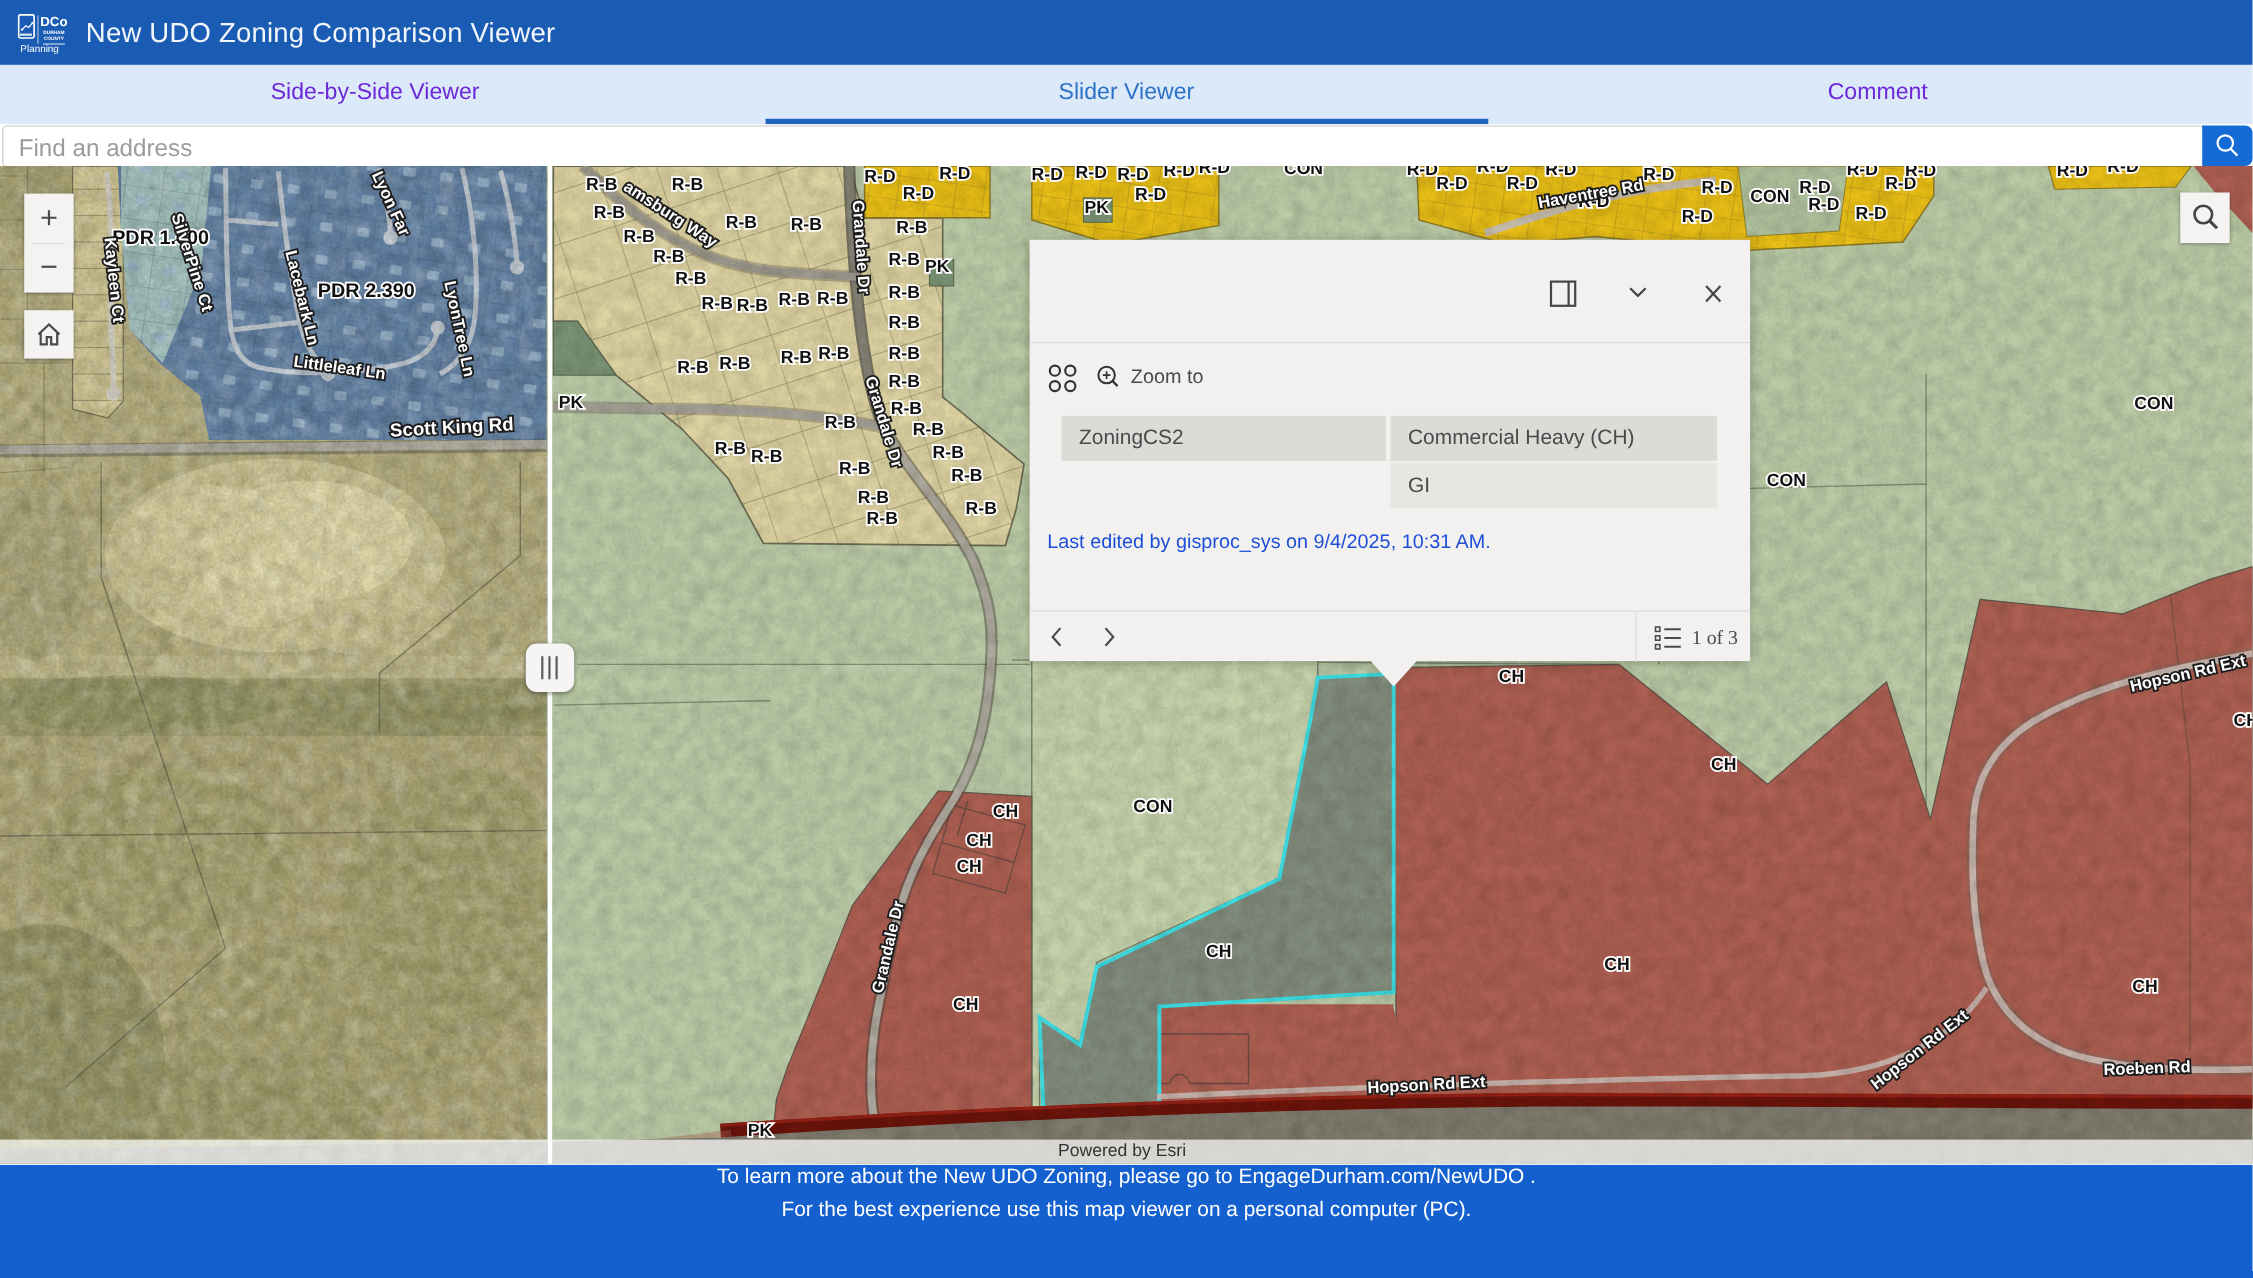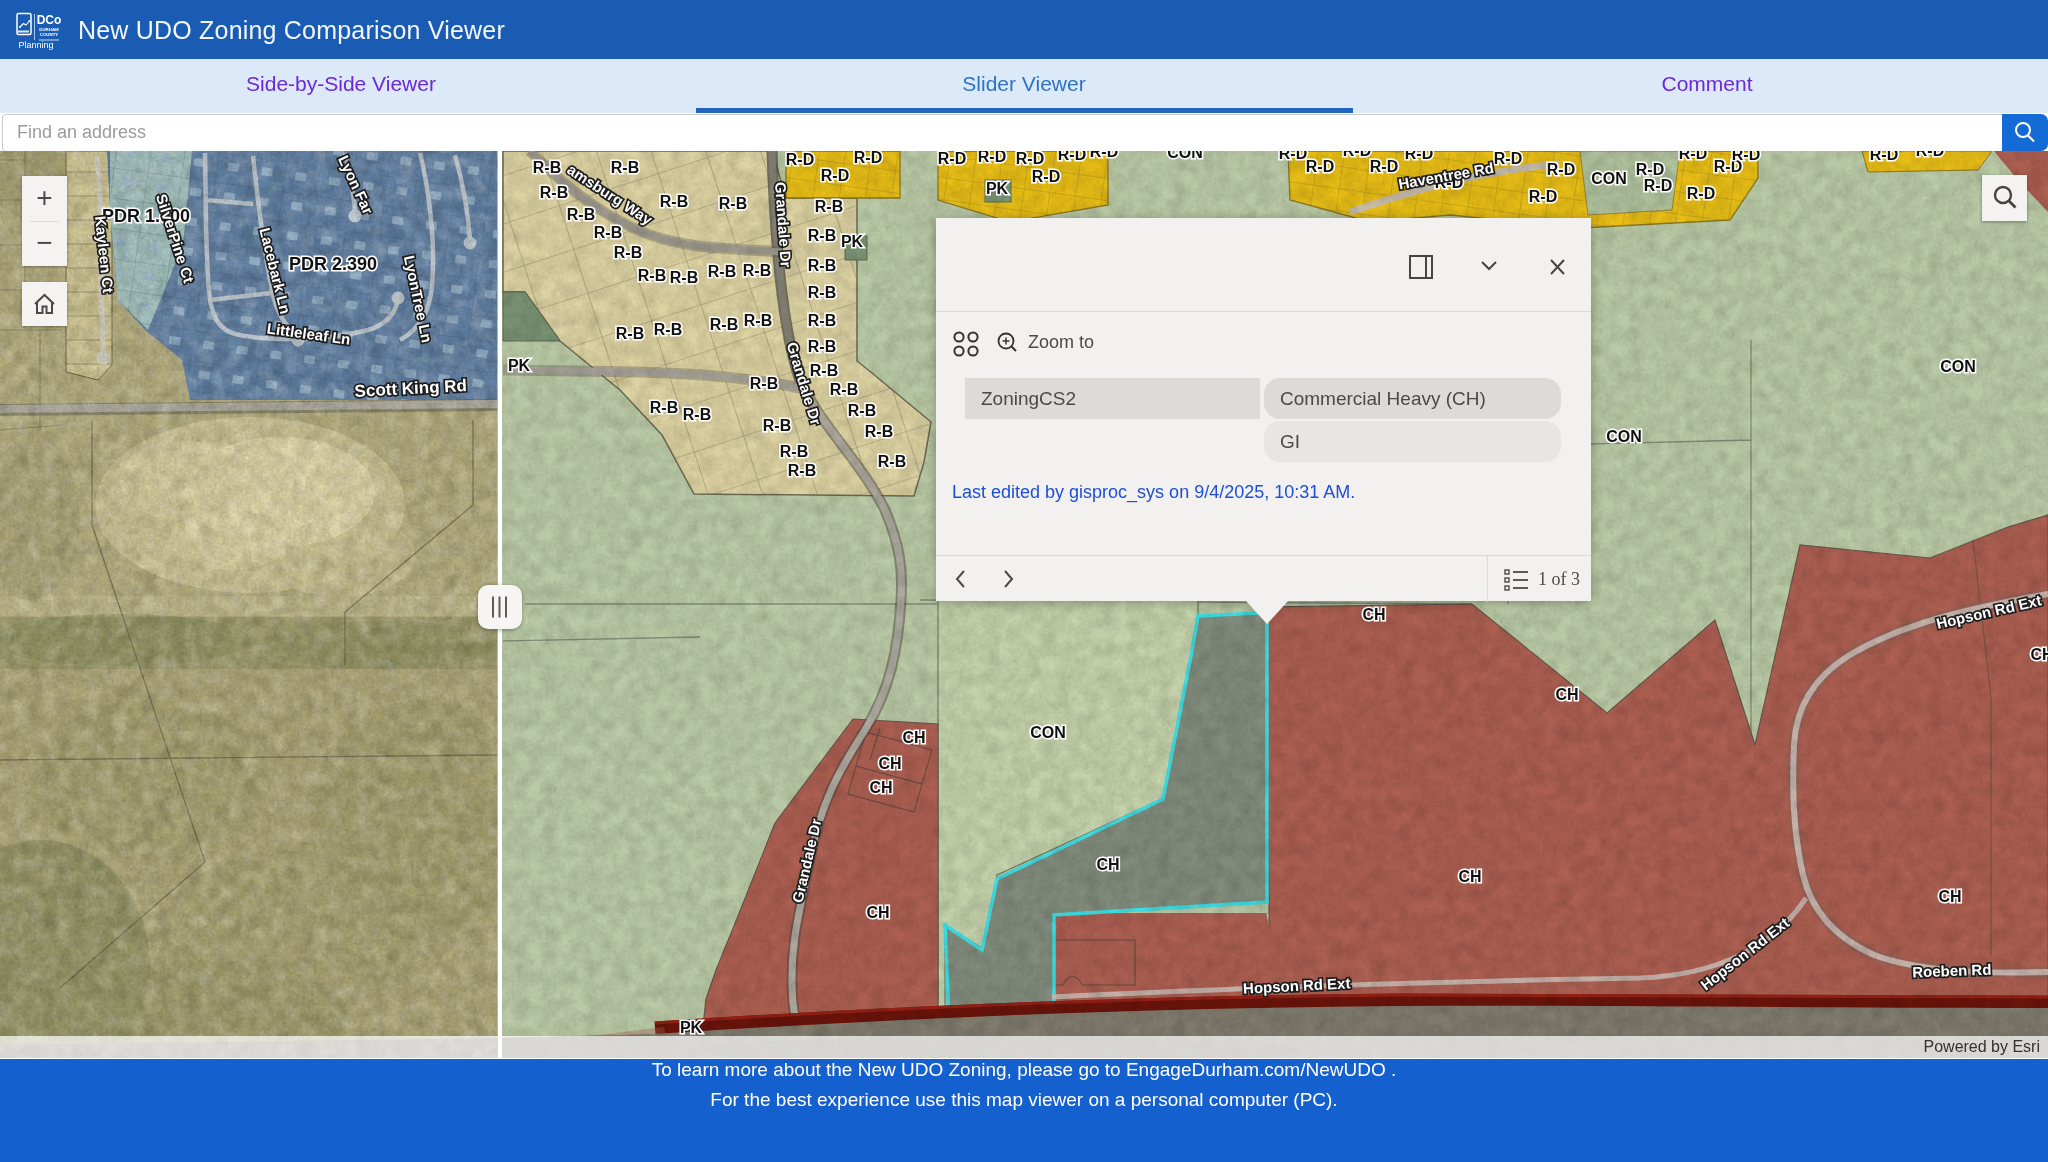--- a/index.html
+++ b/index.html
@@ -9,44 +9,44 @@
   #hdr{position:absolute;left:0;top:0;width:2048px;height:59px;background:#1a5cb4;}
   #hdr .title{position:absolute;left:78px;top:16px;font-size:25px;font-weight:normal;color:#f2f6fb;letter-spacing:0.2px;}
   
   #tabs{position:absolute;left:0;top:59px;width:2048px;height:54px;background:#dce9f9;}
   .tab{position:absolute;top:13px;width:682px;text-align:center;font-size:21px;color:#6d28d9;}
   #tab1{left:0;} #tab2{left:683px;color:#2e72c6;} #tab3{left:1366px;}
   #underline{position:absolute;left:696px;top:49px;width:657px;height:5px;background:#2263c0;}
   
   #search{position:absolute;left:0;top:113px;width:2048px;height:38px;background:#fff;}
   #searchbox{position:absolute;left:2px;top:1px;width:2000px;height:36px;background:#fff;border:1px solid #c8c8c8;border-radius:4px 0 0 4px;}
-  #searchbox span{position:absolute;left:14px;top:7px;font-size:18px;color:#9b9b9b;}
+  #searchbox span{position:absolute;left:14px;top:7px;font-size:22px;color:#9b9b9b;}
   #searchbtn{position:absolute;left:2002px;top:1px;width:46px;height:37px;background:#156bd6;border-radius:0 7px 7px 0;}
   
   #map{position:absolute;left:0;top:151px;width:2048px;height:907px;}
   
   .mbtn{position:absolute;background:#f4f3f1;box-shadow:0 1px 3px rgba(0,0,0,.35);}
   #zoomctl{left:22px;top:25px;width:45px;height:90px;}
   #zoomctl .plus,#zoomctl .minus{position:absolute;left:0;width:45px;height:45px;color:#4a4a4a;font-size:28px;line-height:43px;text-align:center;font-weight:400;}
   #zoomctl .minus{top:45px;}
   #homebtn{left:22px;top:131px;width:45px;height:44px;}
   #magbtn{left:1982px;top:24px;width:45px;height:46px;}
   #handle{position:absolute;left:478px;top:434px;width:44px;height:44px;background:#f6f5f4;border-radius:10px;box-shadow:0 1px 4px rgba(0,0,0,.35);}
   #attr{position:absolute;left:0;top:885px;width:2048px;height:22px;background:rgba(255,255,255,.72);
-        font-size:16px;color:#323232;text-align:right;line-height:22px;padding-right:8px;box-sizing:border-box;}
+        font-size:16px;color:#323232;text-align:center;line-height:22px;padding-right:8px;box-sizing:border-box;}
   
   #popup{position:absolute;left:936px;top:218px;width:655px;height:383px;background:#f2f1ef;
          box-shadow:0 2px 10px rgba(0,0,0,.28);color:#4a4a4a;}
   #popup .ttl{position:absolute;left:19px;top:19px;width:470px;font-size:20px;letter-spacing:1.1px;line-height:31px;font-weight:bold;color:#4e4e4e;}
   #popup .hdiv{position:absolute;left:0;top:93px;width:655px;height:1px;background:#dcdad7;}
   #popup .zoomto{position:absolute;left:92px;top:114px;font-size:18px;color:#4a4a4a;}
   #ptable{position:absolute;left:29px;top:160px;width:596px;font-size:19px;}
   .trow{position:relative;height:42px;line-height:42px;}
   .trow .c1{position:absolute;left:0;top:0;width:279px;height:41px;padding-left:16px;}
-  .trow .c2{position:absolute;left:299px;top:0;width:281px;height:41px;padding-left:16px;border-radius:16px;}
+  .trow .c2{position:absolute;left:299px;top:0;width:281px;height:41px;padding-left:16px;}
   #r1 .c1,#r1 .c2{background:#dcdbd8;}
   #r2 .c1,#r2 .c2{background:#e7e6e3;}
   #lastedit{position:absolute;left:16px;top:264px;font-size:18px;color:#1d4ed8;}
   #pfoot{position:absolute;left:0;top:337px;width:655px;height:46px;border-top:1px solid #dcdad7;font-family:Liberation Serif, serif;}
   #pfoot .vsep{position:absolute;left:551px;top:0;width:1px;height:46px;background:#dcdad7;}
   #pfoot .cnt{position:absolute;left:602px;top:13px;font-size:18px;color:#4a4a4a;}
   #tail{position:absolute;left:310px;top:383px;width:0;height:0;border-left:21px solid transparent;
         border-right:21px solid transparent;border-top:23px solid #f2f1ef;}
   
   #footer{position:absolute;left:0;top:1059px;width:2048px;height:103px;background:#1560cf;color:#fff;text-align:center;}

